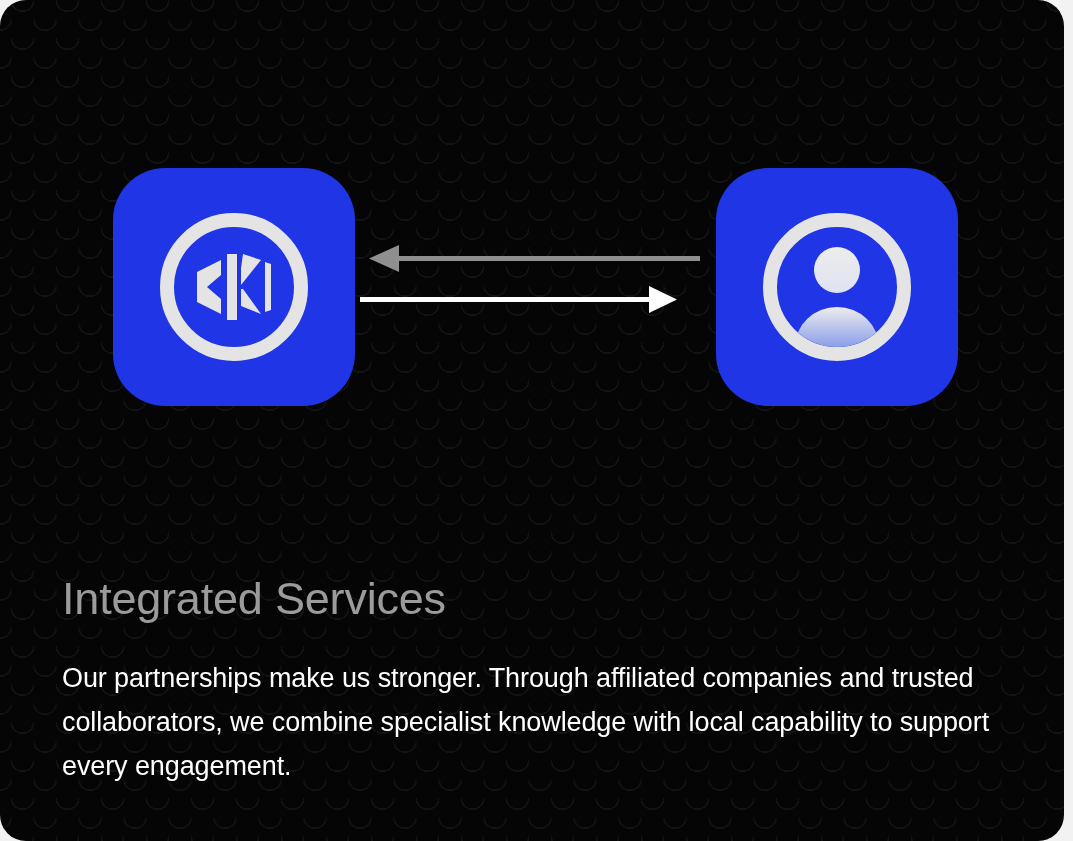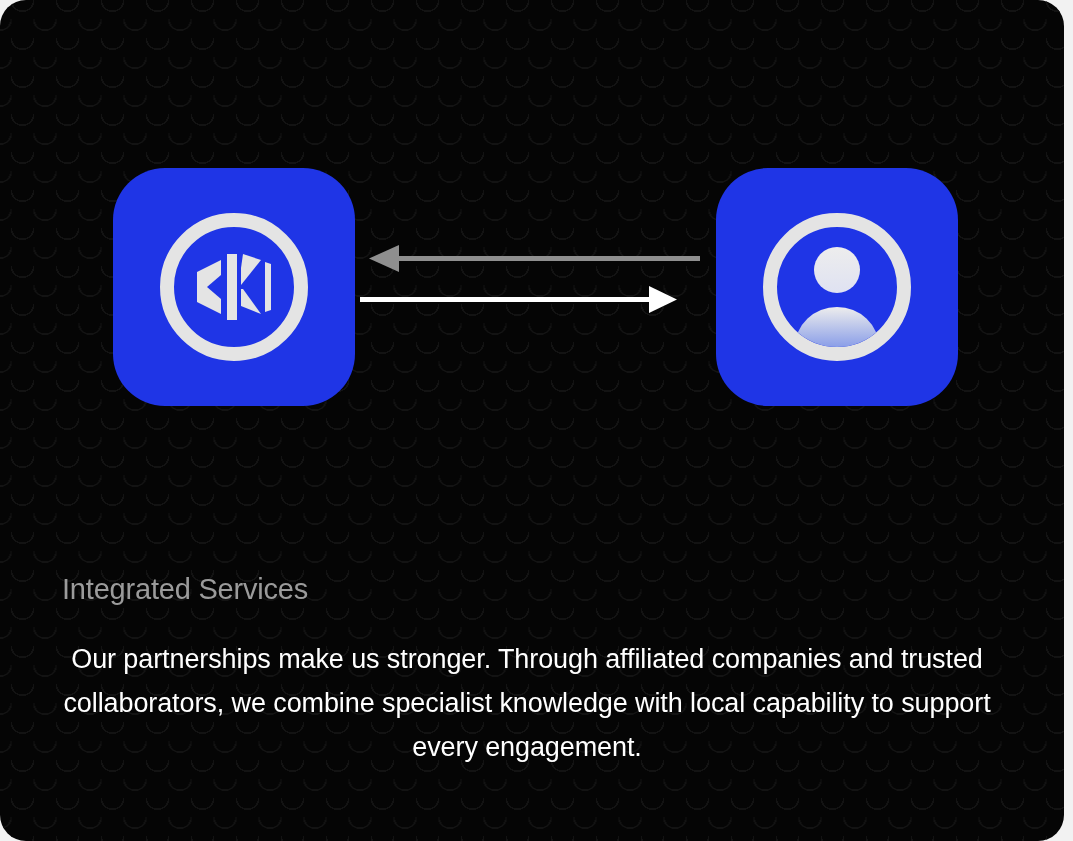--- a/index.html
+++ b/index.html
@@ -93,34 +93,33 @@
   }
 
   .text-block {
     position: absolute;
     left: 62px;
     top: 572px;
     width: 930px;
   }
   .title {
     margin: 0;
-    font-size: 29px;
+    font-size: 45px;
     font-weight: 400;
     letter-spacing: -0.2px;
     color: #9b9b9b;
     line-height: 1.2;
   }
   .body-copy {
     margin: 30px 0 0 0;
     font-size: 27px;
     font-weight: 400;
     line-height: 44px;
     color: #ffffff;
     letter-spacing: -0.1px;
-    text-align: center;
   }
 </style>
 </head>
 <body>
 
 <div class="card">
 
   <div class="pattern"></div>
 
   <div class="diagram">

